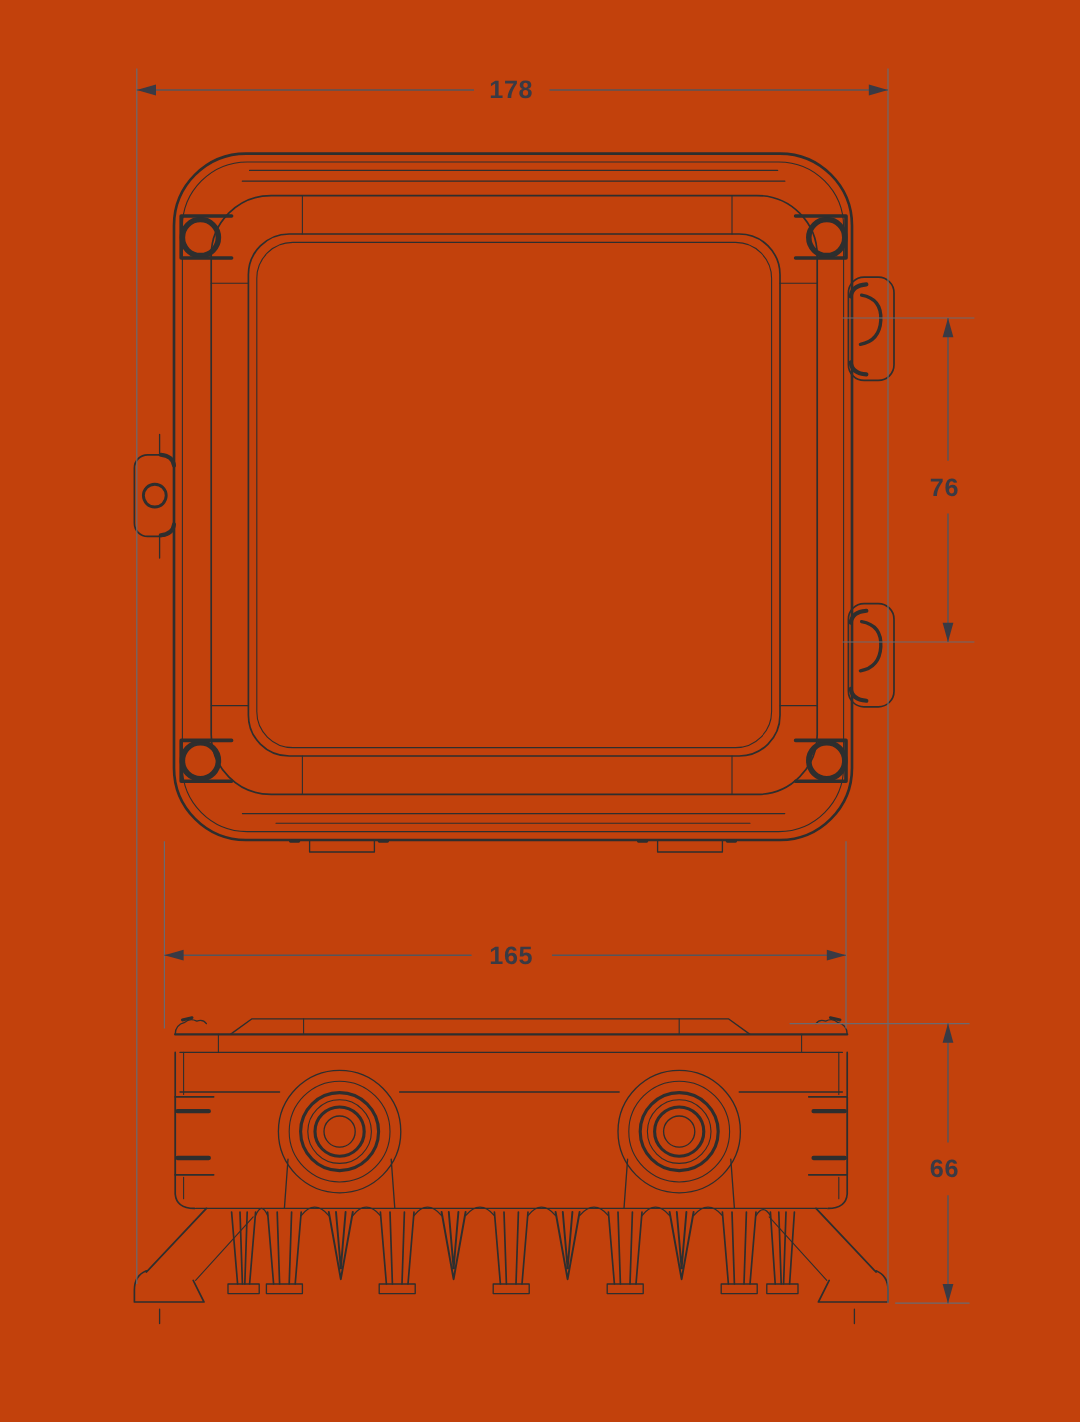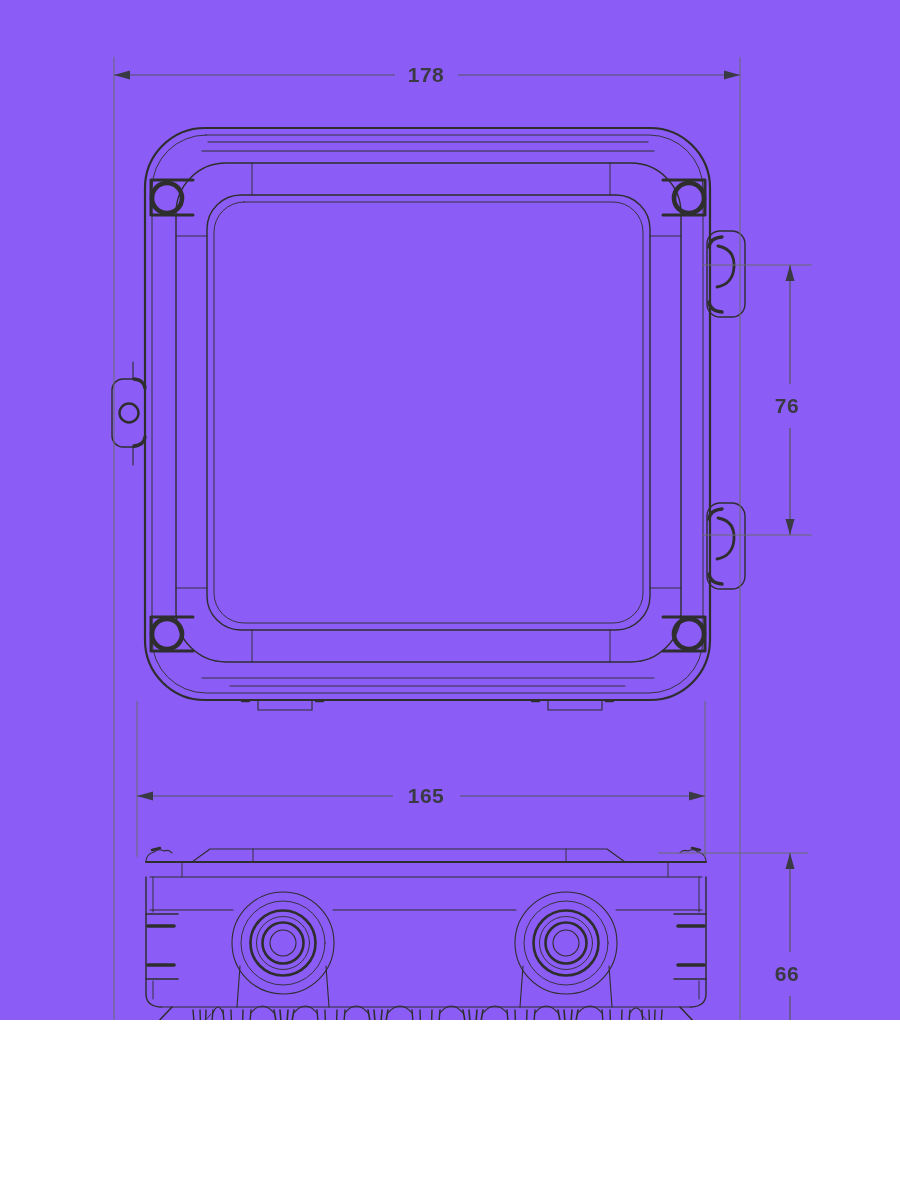--- a/index.html
+++ b/index.html
@@ -1,16 +1,16 @@
 <!DOCTYPE html>
 <html><head>
 <meta charset="utf-8">
 <style>
   html,body{margin:0;padding:0;background:#ffffff;}
-  .canvas{position:relative;width:900px;height:1020px;background:#8b5cf6;overflow:hidden;}
+  .canvas{position:relative;width:900px;height:1185px;background:#c2410c;overflow:hidden;}
   svg{display:block;}
   
   .ln  {stroke:#2e2e2e;fill:none;stroke-linecap:round;stroke-linejoin:round;stroke-width:1.3;}
   .s09 {stroke-width:0.9;}
   .s1  {stroke-width:1.1;}
   .s14 {stroke-width:1.4;}
   .s15 {stroke-width:1.5;}
   .s16 {stroke-width:1.6;}
   .s19 {stroke-width:1.9;}
   .s22 {stroke-width:2.2;}

